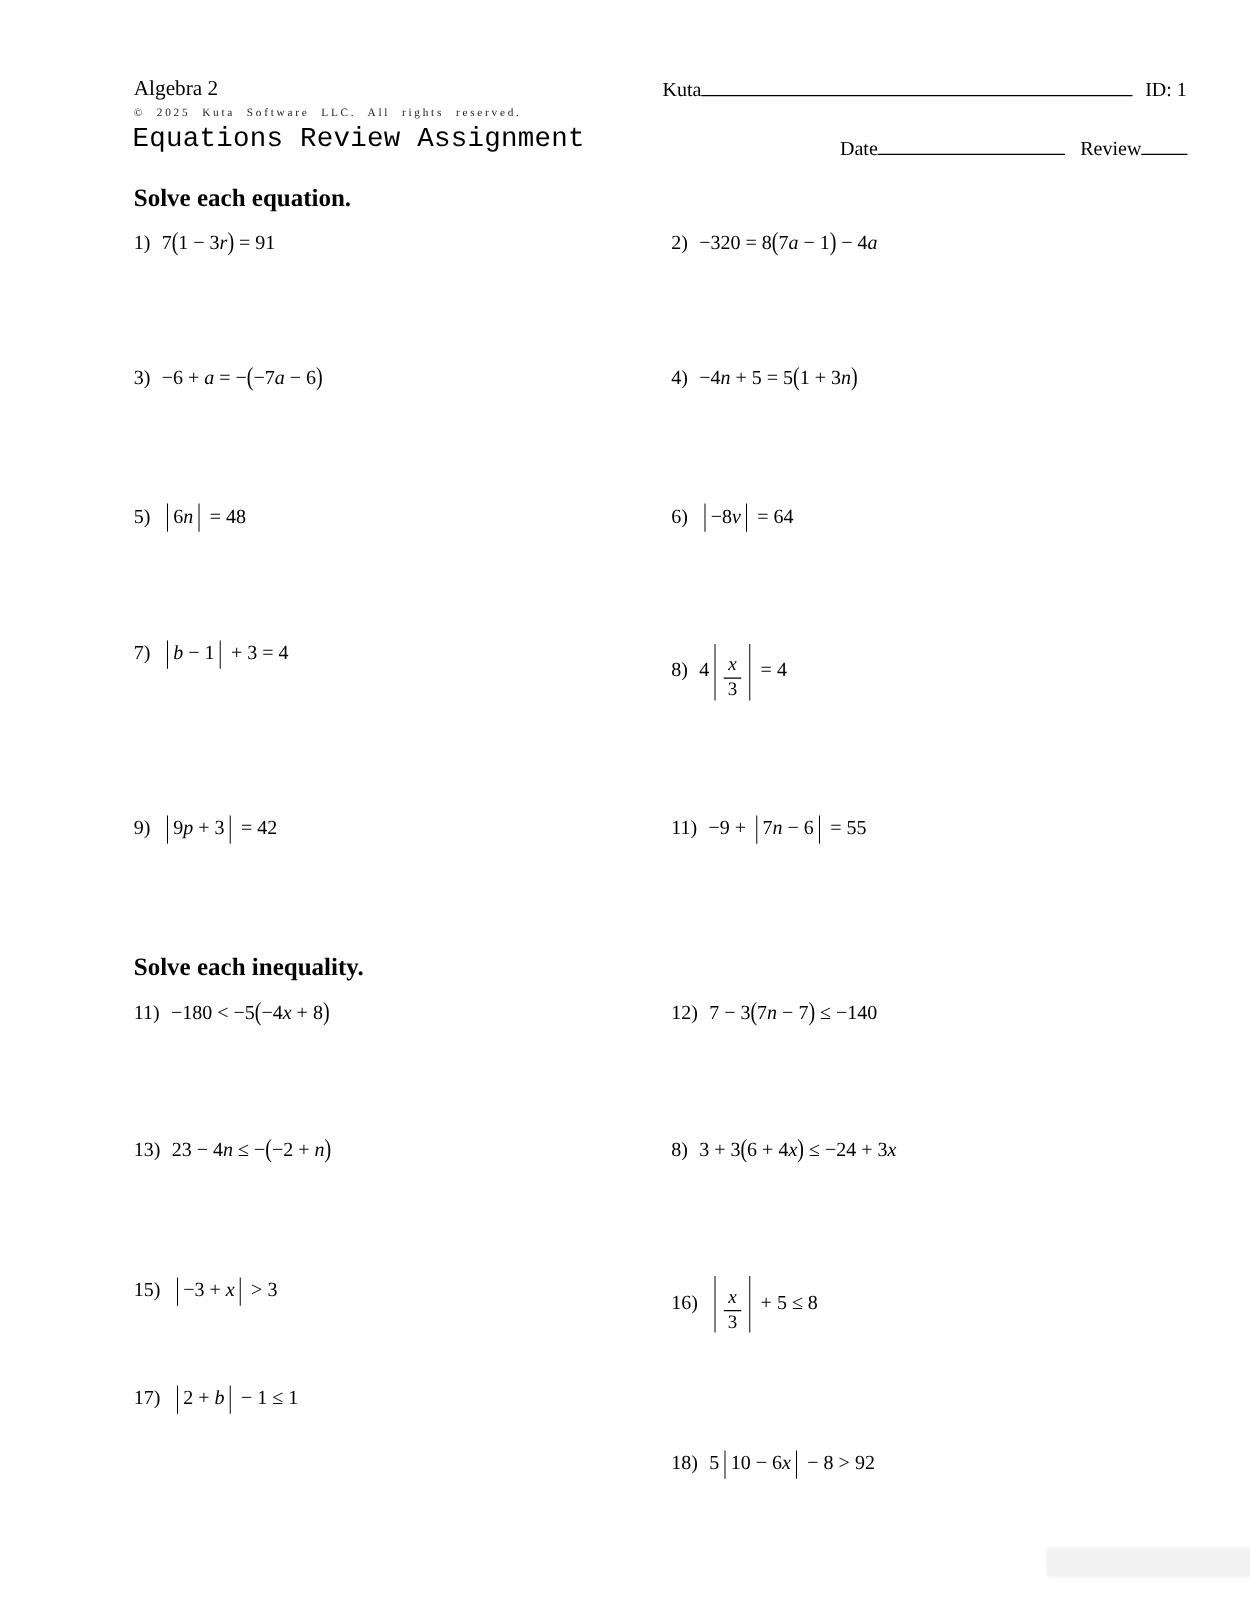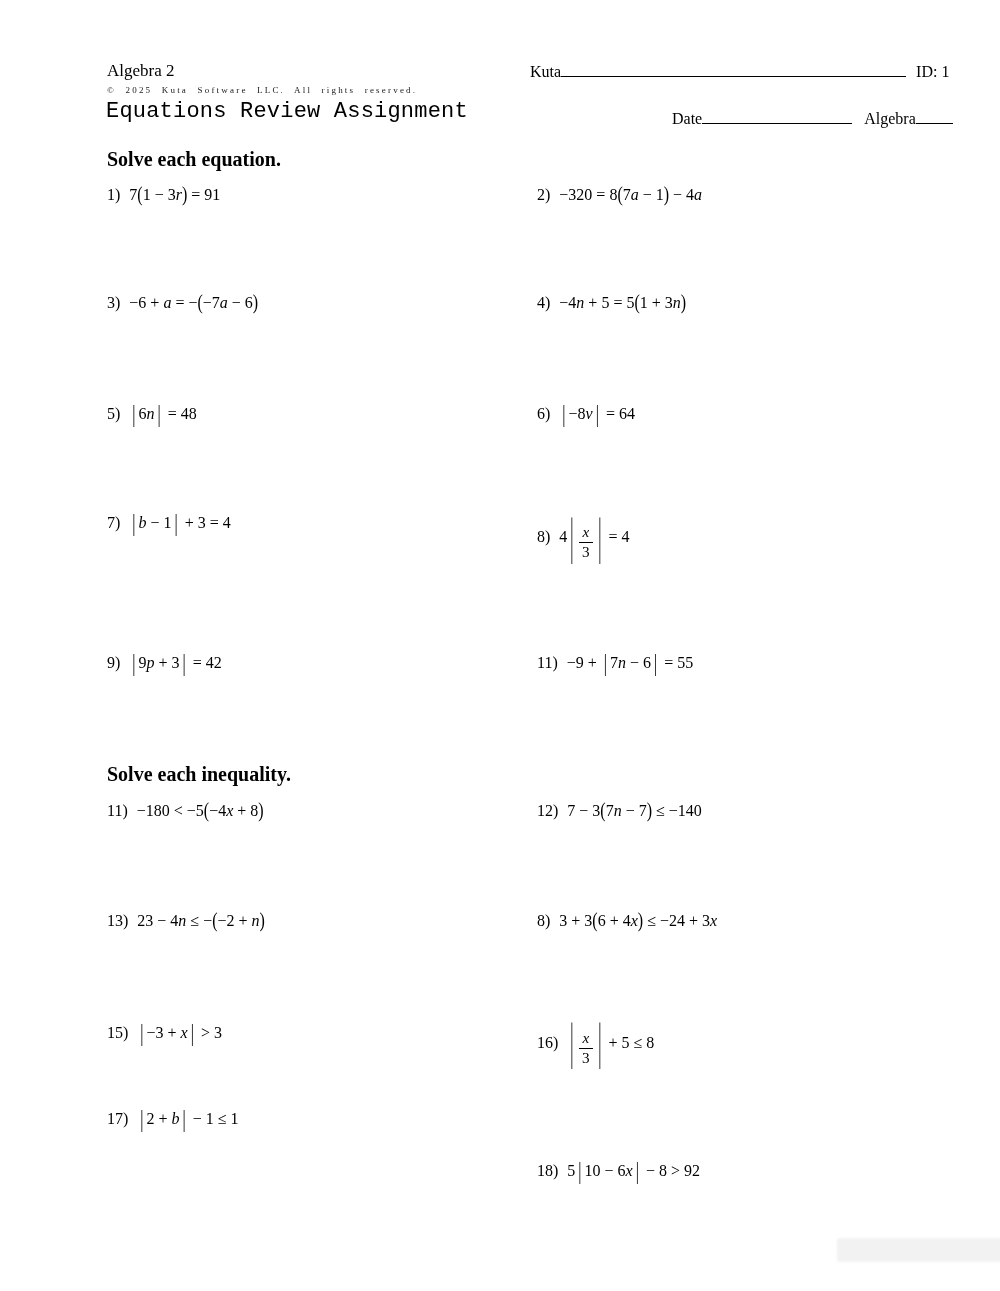--- a/index.html
+++ b/index.html
@@ -39,21 +39,21 @@
   <div class="course">Algebra 2</div>
   <div class="copyright">© 2025 Kuta Software LLC.  All rights reserved.</div>
 
   <div class="name-row">
     <span>Kuta</span><span class="blank blank-name"></span><span class="id">ID: 1</span>
   </div>
 
   <h1 class="title">Equations Review Assignment</h1>
 
   <div class="date-row">
-    <span>Date</span><span class="blank blank-date"></span><span class="period">Algebra</span><span class="blank blank-period"></span>
+    <span>Date</span><span class="blank blank-date"></span><span class="period">Review</span><span class="blank blank-period"></span>
   </div>
 
   <div class="heading" style="top:148px">Solve each equation.</div>
 
   <div class="prob" style="left:95px;top:186px"><span class="pnum">1)</span><span class="expr">7<span class="paren">(</span>1 − 3<span class="var">r</span><span class="paren">)</span> = 91</span></div>
   <div class="prob" style="left:525px;top:186px"><span class="pnum">2)</span><span class="expr">−320 = 8<span class="paren">(</span>7<span class="var">a</span> − 1<span class="paren">)</span> − 4<span class="var">a</span></span></div>
 
   <div class="prob" style="left:95px;top:294px"><span class="pnum">3)</span><span class="expr">−6 + <span class="var">a</span> = −<span class="paren">(</span>−7<span class="var">a</span> − 6<span class="paren">)</span></span></div>
   <div class="prob" style="left:525px;top:294px"><span class="pnum">4)</span><span class="expr">−4<span class="var">n</span> + 5 = 5<span class="paren">(</span>1 + 3<span class="var">n</span><span class="paren">)</span></span></div>
 

